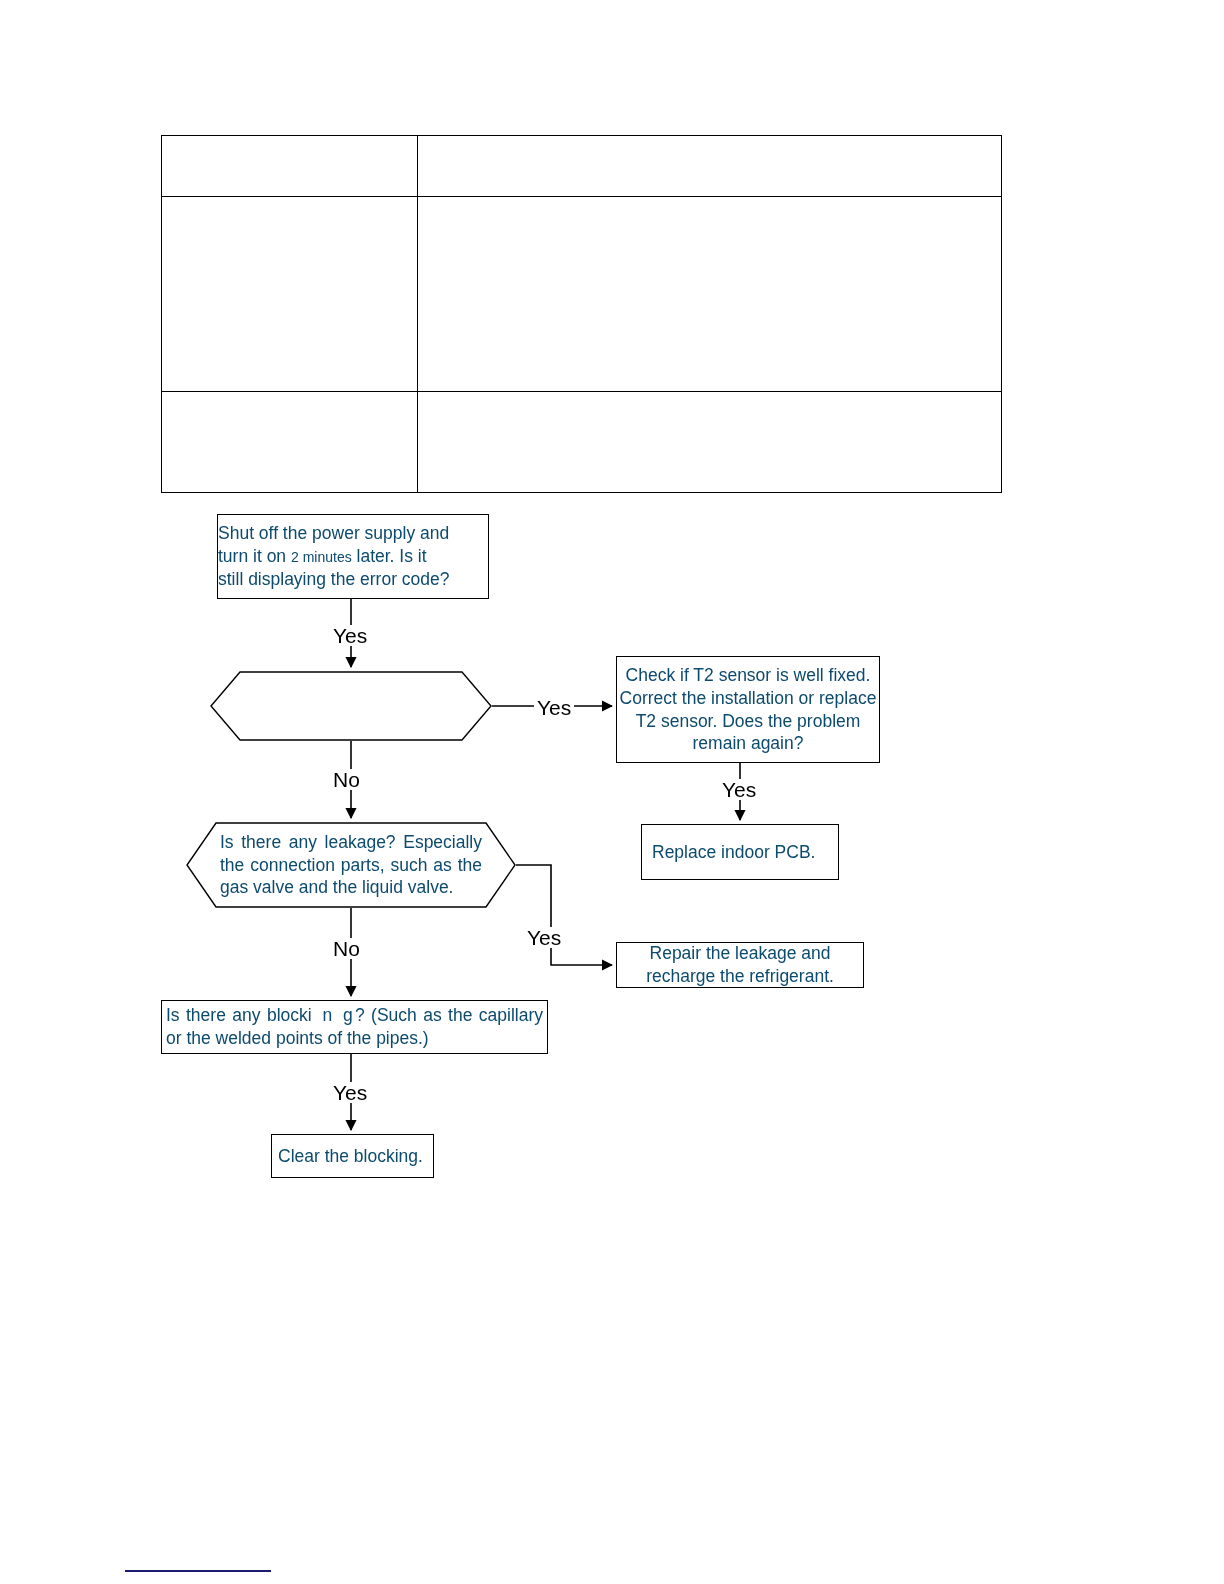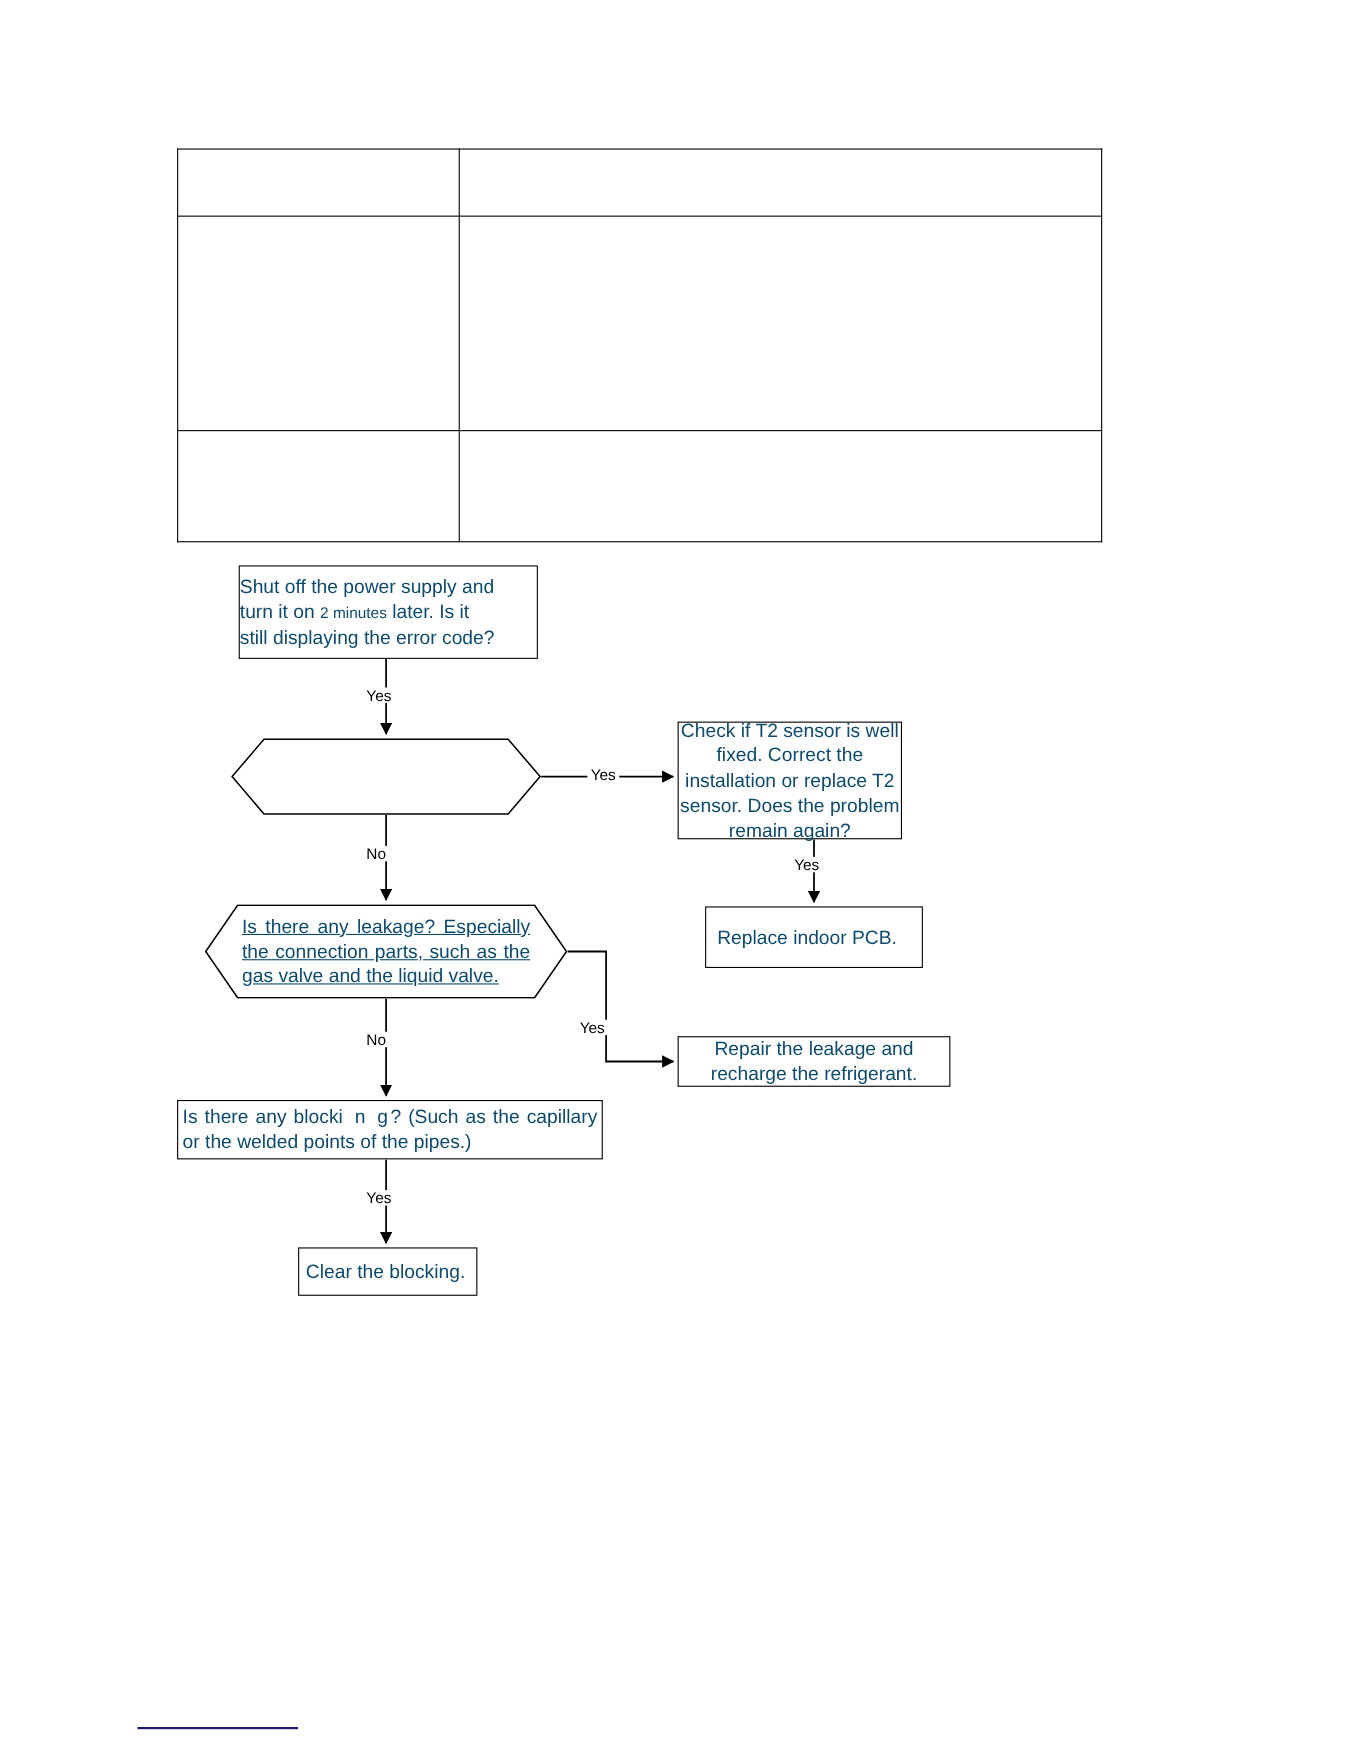--- a/index.html
+++ b/index.html
@@ -90,34 +90,34 @@
   }
 
   .ta-center { text-align: center; }
   .ta-left   { text-align: left; }
   .ta-just   { text-align: justify; text-align-last: left; }
 
   .big { font-size: 14px; }
 
   .edge-label {
     position: absolute;
-    font-size: 14px;
+    font-size: 21px;
     line-height: 1;
     color: #000;
     background: #fff;
     padding: 0 3px;
     white-space: nowrap;
   }
 
   
   #node-power    { left: 217px; top: 514px;  width: 272px; height: 85px;  }
   #node-coolair  { left: 210px; top: 671px;  width: 282px; height: 70px;  }
-  #node-t2       { left: 616px; top: 656px;  width: 204px; height: 107px; justify-content: flex-end; }
+  #node-t2       { left: 616px; top: 656px;  width: 264px; height: 107px; justify-content: flex-end; }
   #node-pcb      { left: 641px; top: 824px;  width: 198px; height: 56px;  }
-  #node-leak     { left: 186px; top: 822px;  width: 330px; height: 86px; text-decoration: underline;  }
+  #node-leak     { left: 186px; top: 822px;  width: 330px; height: 86px;  }
   #node-repair   { left: 616px; top: 942px;  width: 248px; height: 46px;  }
   #node-blocking { left: 161px; top: 1000px; width: 387px; height: 54px;  }
   #node-clear    { left: 271px; top: 1134px; width: 163px; height: 44px;  }
 
   
   .sp-wide { letter-spacing: 2.2px; }
 
   
   .footnote-rule {
     position: absolute;

